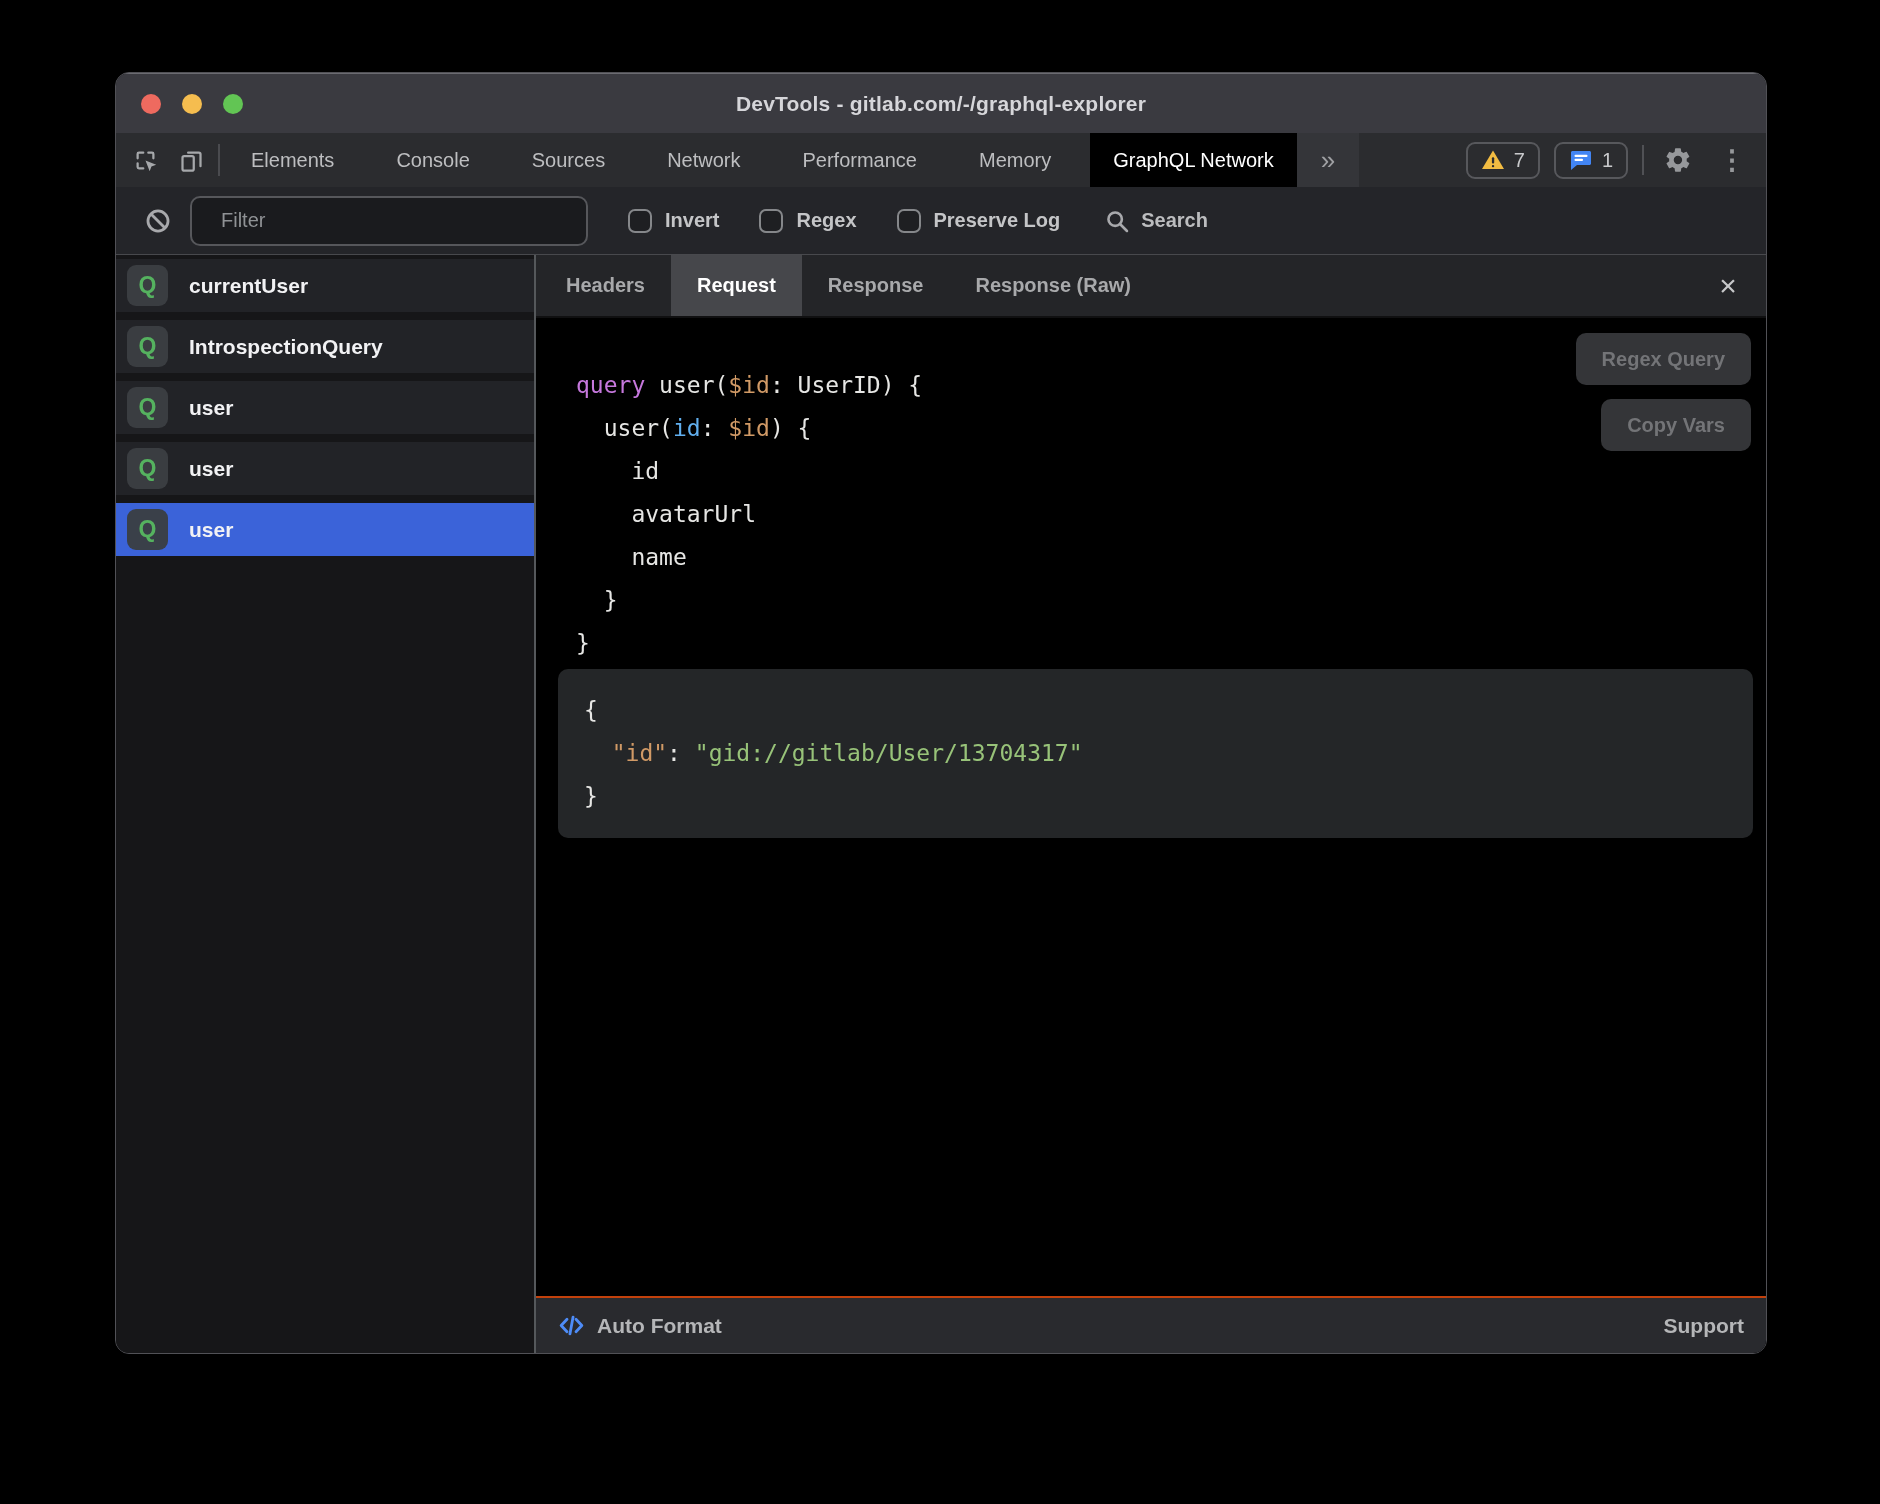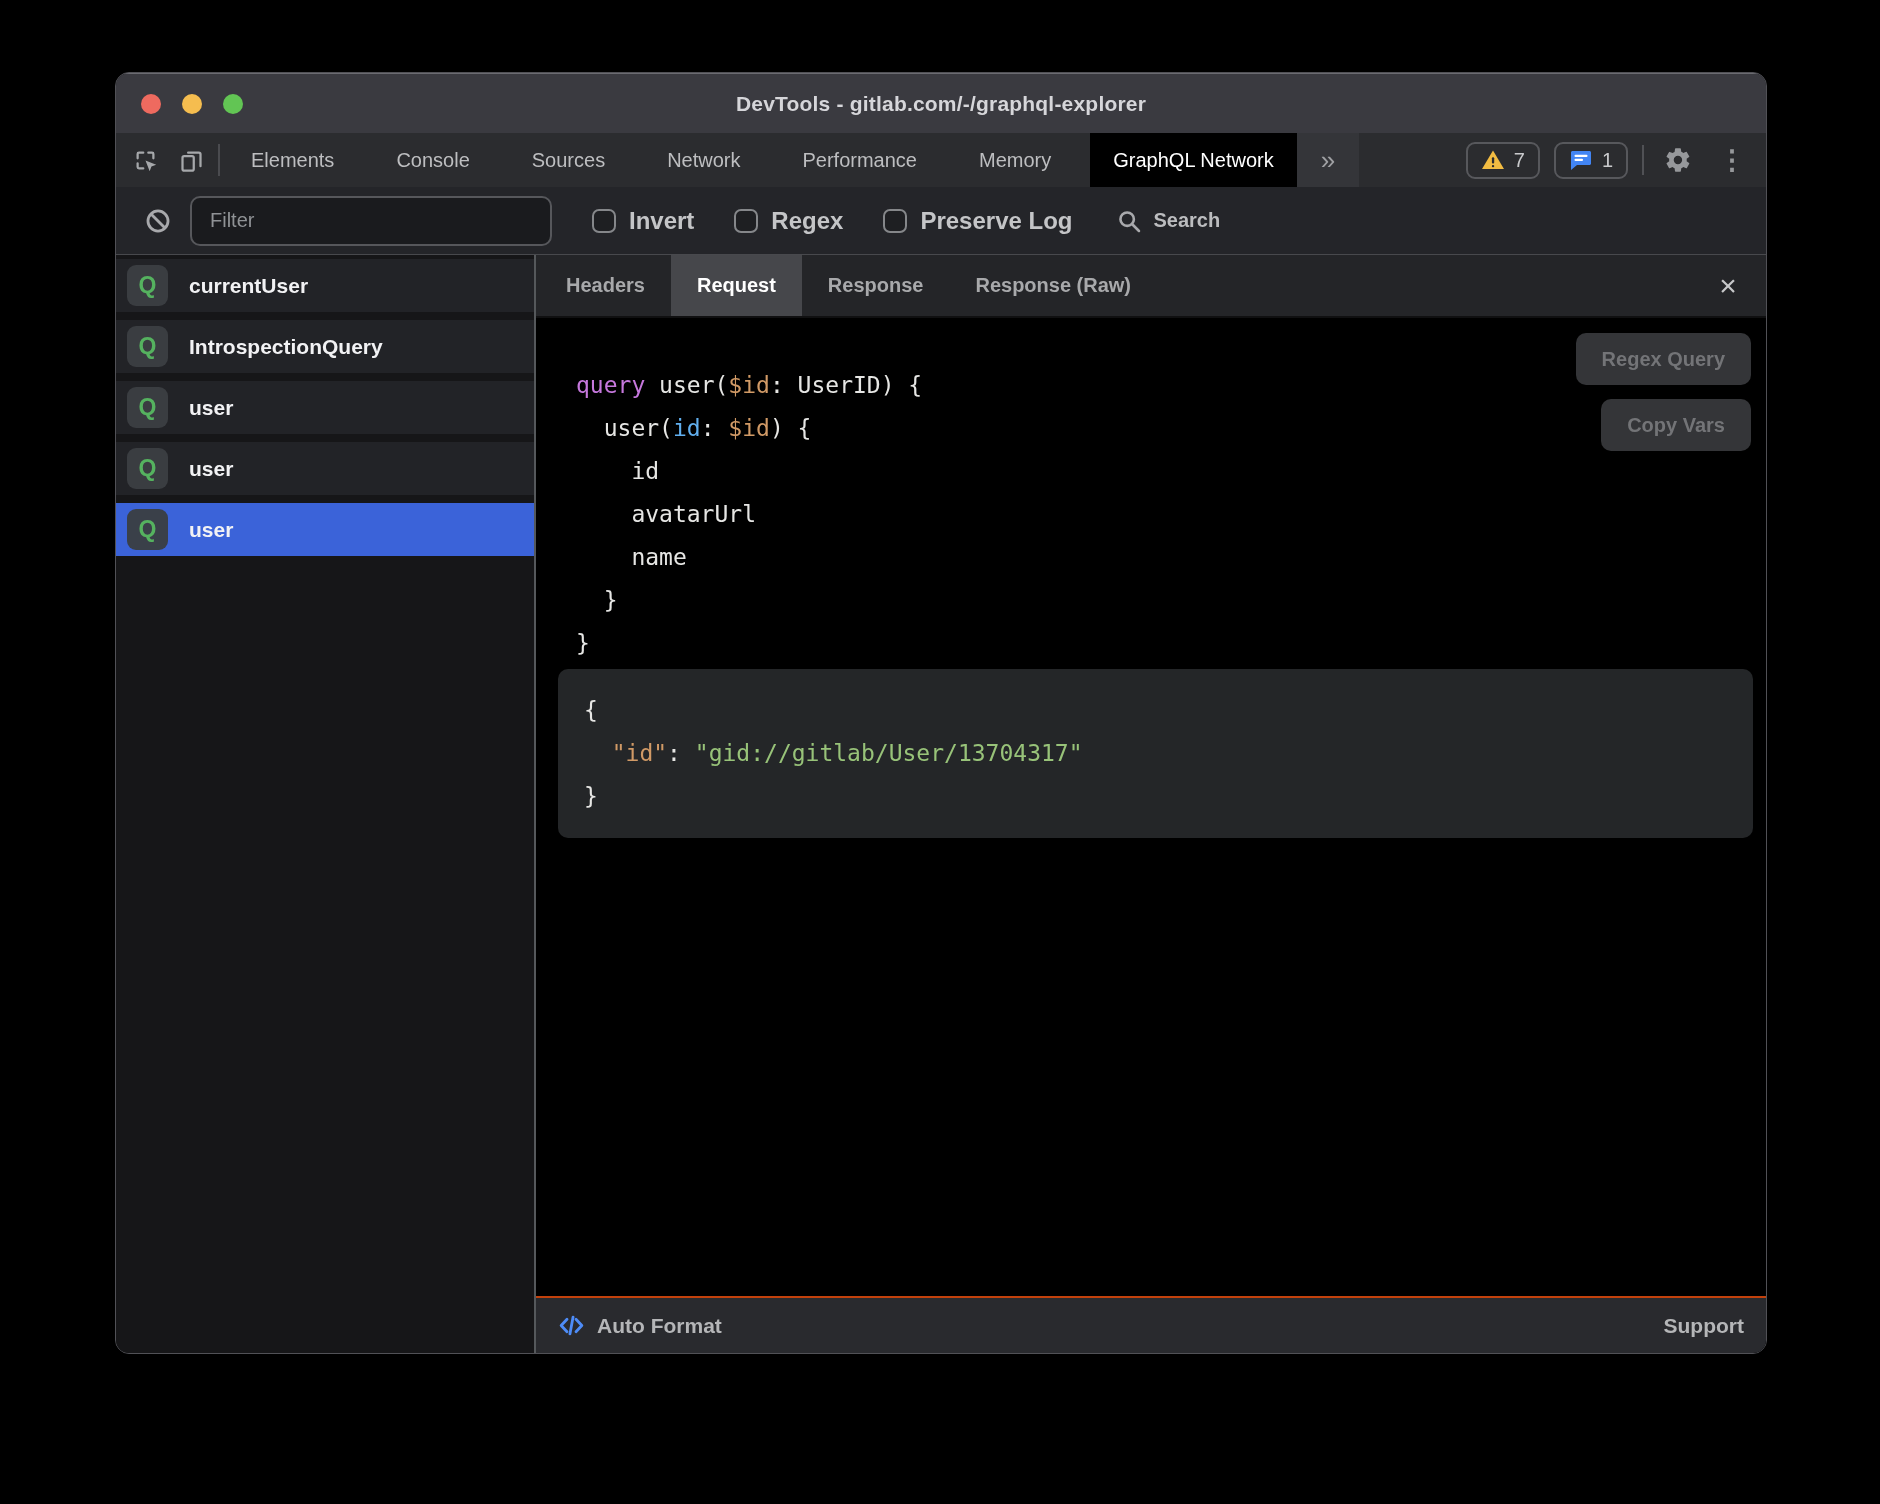--- a/index.html
+++ b/index.html
@@ -40,27 +40,27 @@
   .gear-btn,.dots-btn { display:flex; align-items:center; justify-content:center;
     width:40px; height:40px; cursor:pointer; }
   .gear-btn svg { width:28px; height:28px; }
   .dots-btn { color:#96989b; font-size:27px; font-weight:bold; letter-spacing:0; }
 
   
   .filterbar { height:68px; flex:0 0 68px; background:#242529; display:flex; align-items:center;
     padding:0 22px; border-bottom:1px solid #48494d; }
   .block-btn { width:40px; height:40px; display:flex; align-items:center; justify-content:center; cursor:pointer; }
   .block-btn svg { width:28px; height:28px; }
-  .filter-input { width:362px; height:50px; margin-left:12px; background:#1a1b1e;
+  .filter-input { width:398px; height:50px; margin-left:12px; background:#1a1b1e;
     border:2px solid #56575b; border-radius:10px; color:#e6e6e8; font-size:20px;
-    padding:0 18px; outline:none; font-family:"Liberation Sans",sans-serif; }
+    padding:0 29px; outline:none; font-family:"Liberation Sans",sans-serif; }
   .filter-input::placeholder { color:#8f9295; }
   .cb-group { display:flex; align-items:center; gap:13px; margin-left:40px; cursor:pointer; }
   .checkbox { width:24px; height:24px; border:2.5px solid #85878a; border-radius:7px; background:#1e1f22; }
-  .cb-label { color:#c4c5c7; font-size:24px; font-weight:bold; white-space:nowrap; }
+  .cb-label { color:#c4c5c7; font-size:20px; font-weight:bold; white-space:nowrap; }
   .search-group { display:flex; align-items:center; gap:11px; margin-left:44px; cursor:pointer; }
   .search-group svg { width:26px; height:26px; }
   .search-label { color:#bcbdbf; font-size:20px; font-weight:bold; }
 
   
   .content { flex:1; display:flex; min-height:0; }
   .sidebar { width:418px; flex:0 0 418px; background:#161618; display:flex; flex-direction:column; }
   .sidebar-header { height:62px; flex:0 0 62px; display:flex; align-items:center; padding-left:15px;
     color:#e8e8ea; font-size:21px; font-weight:bold; border-bottom:2px solid #3e4043; }
   .sidebar-list { padding-top:4px; display:flex; flex-direction:column; gap:8px; }

